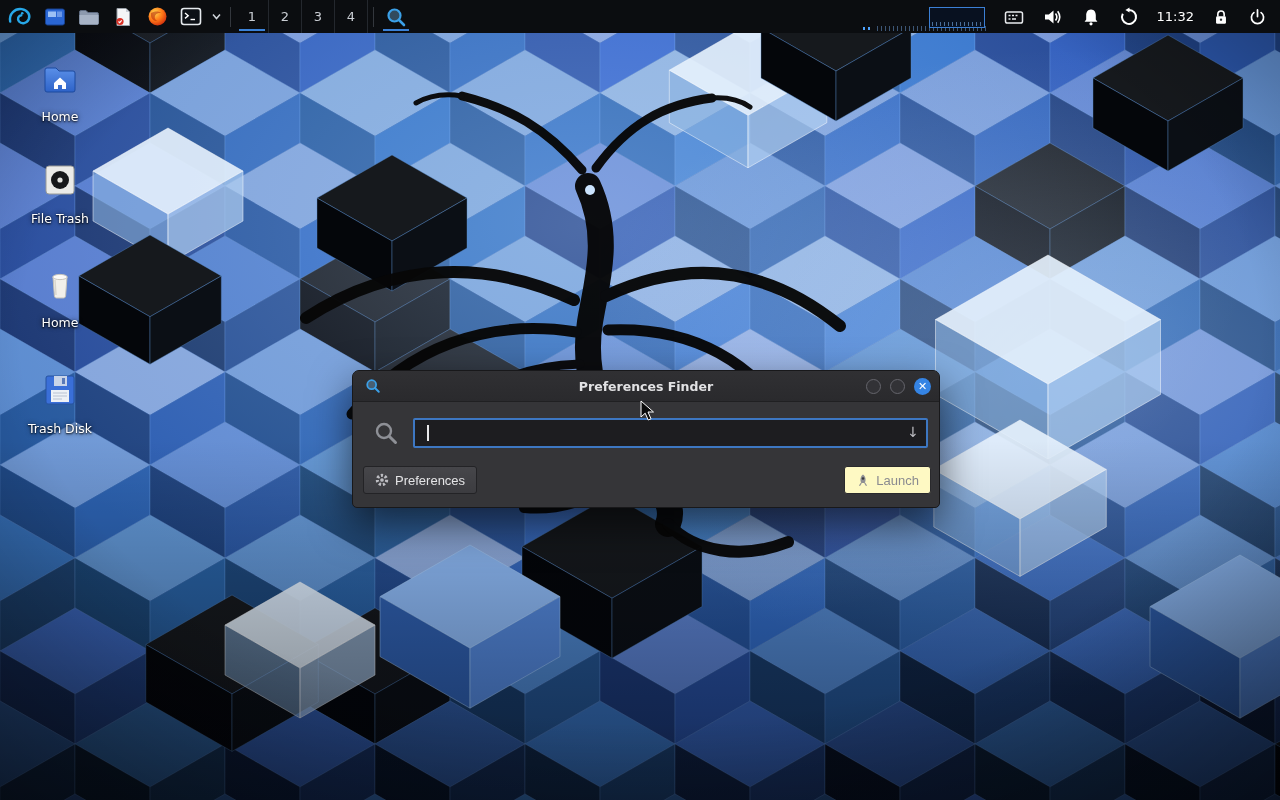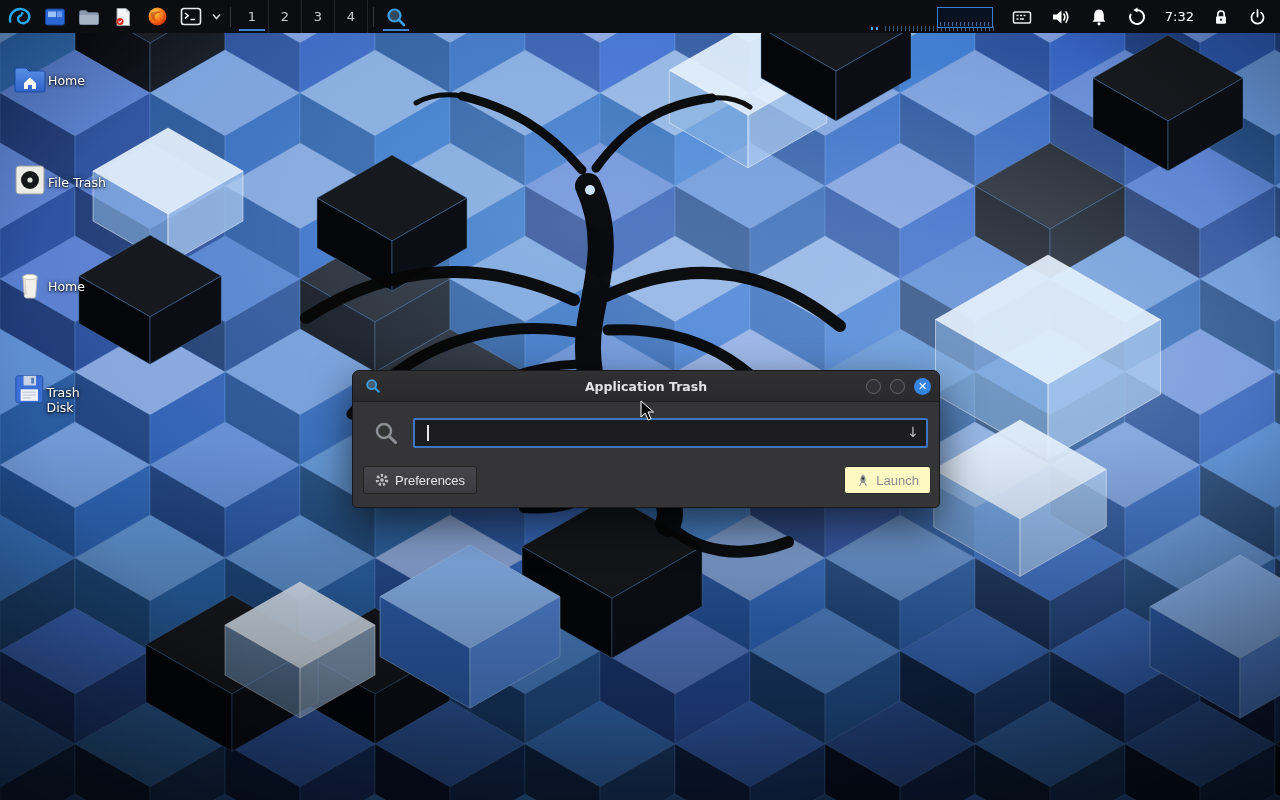--- a/index.html
+++ b/index.html
@@ -29,21 +29,21 @@
   .mon .dots{position:absolute;left:0;bottom:3px;width:9px;height:3px;
              background:repeating-linear-gradient(90deg,#4da3ff 0 2px,transparent 2px 5px)}
   .mon .ticks{position:absolute;left:14px;right:2px;bottom:2px;height:5px;
               background:repeating-linear-gradient(90deg,rgba(110,160,220,.5) 0 1px,transparent 1px 4px)}
   .mon .box{position:absolute;right:4px;top:7px;width:54px;height:19px;border:1px solid #3b7fd4;
             background:rgba(8,18,34,.9)}
   .mon .box::after{content:'';position:absolute;left:2px;right:2px;bottom:1px;height:4px;
             background:repeating-linear-gradient(90deg,rgba(120,175,235,.6) 0 1px,transparent 1px 4px)}
 
   
-  .dicon{position:absolute;left:12px;width:96px;display:flex;flex-direction:row;align-items:flex-start;z-index:10}
+  .dicon{position:absolute;left:12px;width:96px;display:flex;flex-direction:column;align-items:center;z-index:10}
   .dicon .ic{width:36px;height:36px}
   .dicon .lbl{margin-top:13px;font-size:12.5px;color:#fff;
               text-shadow:0 1px 2px rgba(0,0,0,.95),0 0 5px rgba(0,0,0,.8)}
 
   
   #finder{position:absolute;left:352px;top:370px;width:586px;z-index:40;
           background:#353538;border:1px solid #18181a;border-radius:7px 7px 5px 5px;
           box-shadow:0 16px 40px rgba(0,0,0,.6)}
   .titlebar{height:30px;background:linear-gradient(#303033,#2a2a2d);border-bottom:1px solid #202022;
             border-radius:6px 6px 0 0;display:flex;align-items:center;position:relative}
@@ -639,21 +639,21 @@
         <circle cx="10" cy="16.8" r="1.6" fill="#ffffff"></circle>
       </svg>
     </div>
     <div class="tray">
       <svg width="20" height="20" viewBox="0 0 20 20">
         <path d="M10 3 A7 7 0 1 1 3.8 6.8" stroke="#ffffff" stroke-width="2" fill="none"></path>
         <path d="M10.5 0.6 L10.5 5.4 L6.4 3 Z" fill="#ffffff"></path>
       </svg>
     </div>
     <div class="tray" id="clock">
-        <span>7:32</span>
+        <span>11:32</span>
       </div>
     <div class="tray">
       <svg width="18" height="20" viewBox="0 0 20 20">
         <path d="M6.5 9.5 V6.8 a3.5 3.5 0 0 1 7 0 V9.5" stroke="#ffffff" stroke-width="1.8" fill="none"></path>
         <rect x="4.5" y="9.2" width="11" height="8.3" rx="1.5" fill="#ffffff"></rect>
         <circle cx="10" cy="13" r="1.3" fill="#2a2d31"></circle>
       </svg>
     </div>
     <div class="tray">
       <svg width="19" height="20" viewBox="0 0 20 20">
@@ -663,21 +663,21 @@
     </div>
   </div>
 </div>
 
 <div id="finder">
   <div class="titlebar">
     <svg class="ticon" viewBox="0 0 18 18">
       <circle cx="7.5" cy="7.5" r="5" stroke="#3ba0e8" stroke-width="2" fill="rgba(120,190,240,0.35)"></circle>
       <path d="M11.2 11.2 L15.5 15.5" stroke="#3ba0e8" stroke-width="2.2" stroke-linecap="round"></path>
     </svg>
-    <div class="ttext">Application Trash</div>
+    <div class="ttext">Preferences Finder</div>
     <div class="winbtns">
       <div class="wbtn"></div>
       <div class="wbtn"></div>
       <div class="wbtn close">✕</div>
     </div>
   </div>
   <div class="searchrow">
     <svg class="sicon" viewBox="0 0 26 26">
       <circle cx="11" cy="11" r="7" stroke="#8e9096" stroke-width="2.4" fill="none"></circle>
       <path d="M16.2 16.2 L22.5 22.5" stroke="#8e9096" stroke-width="3" stroke-linecap="round"></path>

